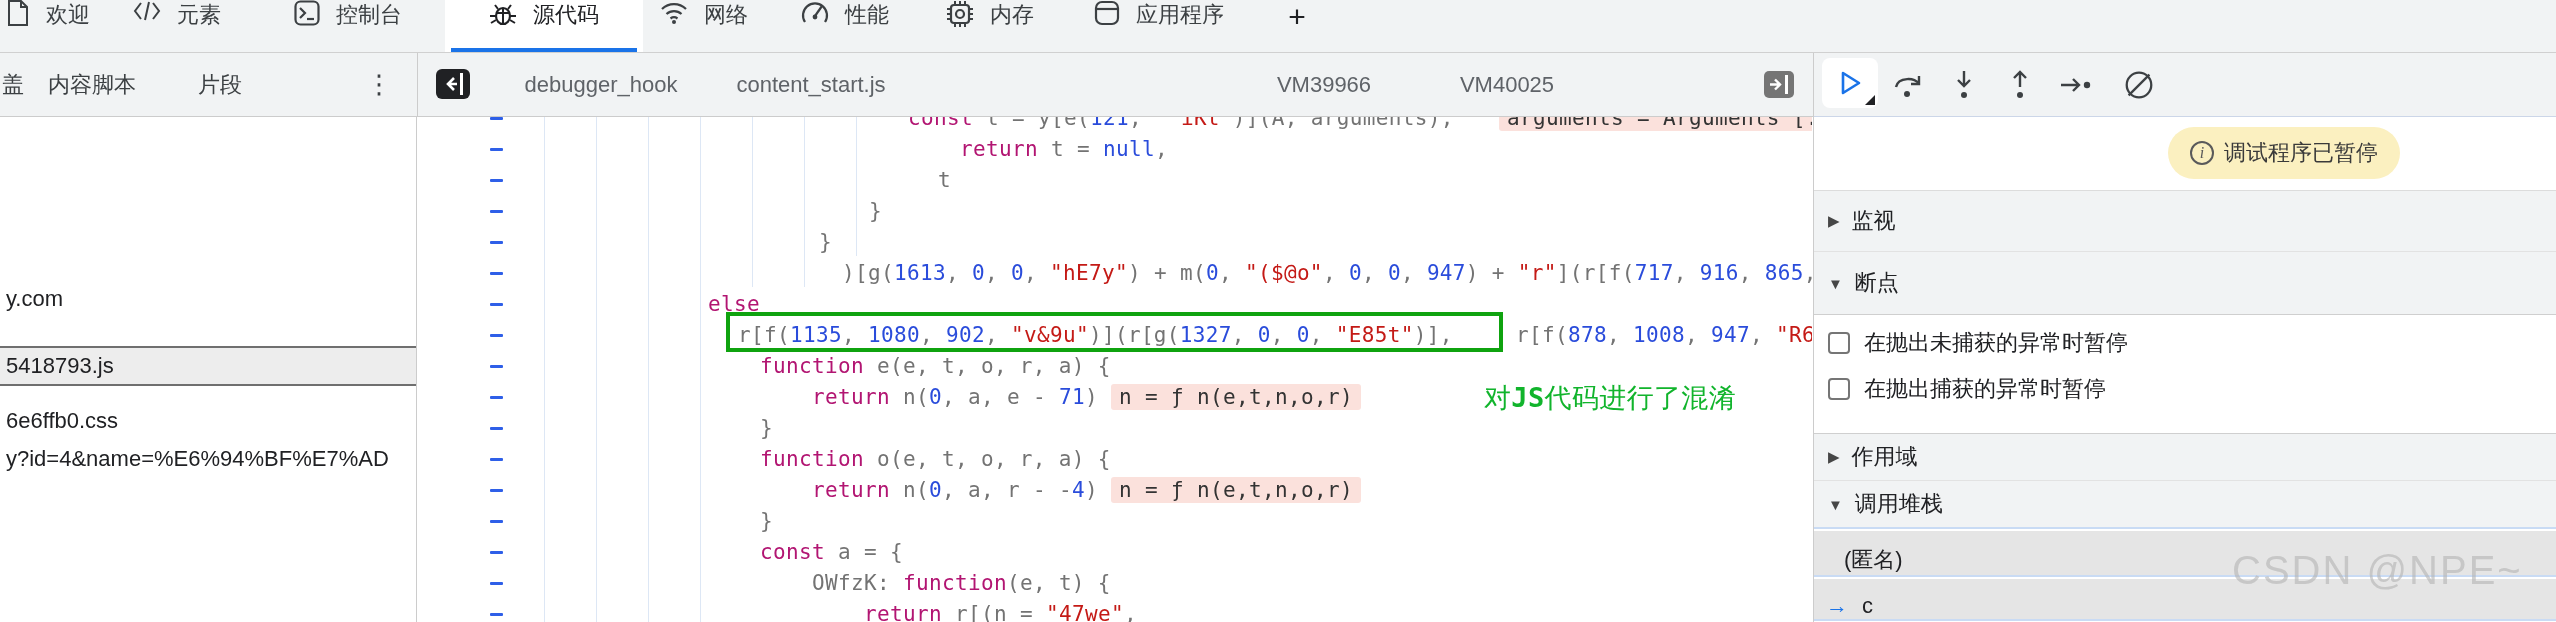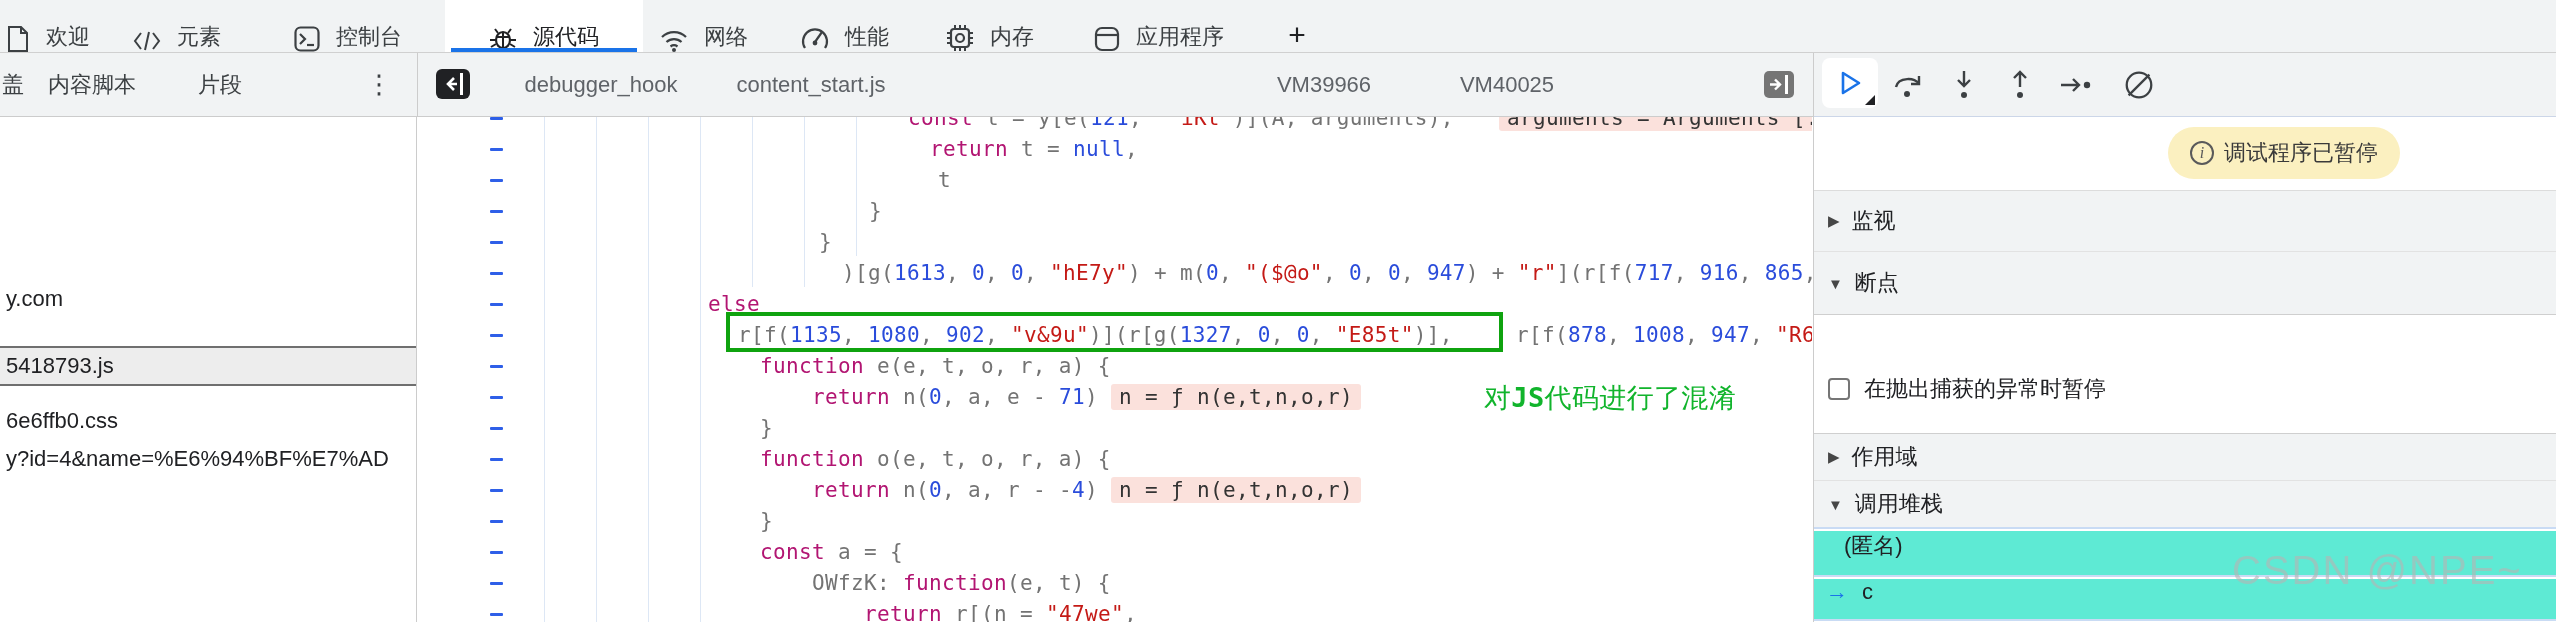--- a/index.html
+++ b/index.html
@@ -6,21 +6,21 @@
     --accent:#1a73e8; --kw:#b21572; --num:#2a4cdb; --str:#c41a16;
     --overlay:#fbe1dc; --boxgreen:#0fa30f; --anngreen:#11b42c;
     --bar:#f1f3f4; --border:#cfcfcf; --bluesep:#c9dbf4;
   }
   *{margin:0;padding:0;box-sizing:border-box;}
   html,body{width:2556px;height:622px;overflow:hidden;}
   body{font-family:"Liberation Sans",sans-serif;color:#3c4043;background:#fff;position:relative;}
   .abs{position:absolute;}
   
   #topbar{position:absolute;left:0;top:0;width:2556px;height:53px;background:var(--bar);border-bottom:1px solid #d0d0d0;}
-  .ttab{position:absolute;top:0;height:52px;display:flex;align-items:flex-end;justify-content:center;gap:16px;font-size:22px;color:#3c4043;cursor:default;}
+  .ttab{position:absolute;top:0;height:52px;display:flex;align-items:flex-start;justify-content:center;gap:16px;font-size:22px;color:#3c4043;cursor:default;}
   .ttab.active{background:#fff;color:#202124;}
   .ttab.active:after{content:"";position:absolute;left:6px;right:6px;bottom:0;height:4px;background:var(--accent);}
   .ttab svg{flex:0 0 auto;}
   
   #row2{position:absolute;left:0;top:53px;width:2556px;height:64px;background:var(--bar);border-bottom:1px solid #ccc;}
   .stab{position:absolute;top:0;height:63px;display:flex;align-items:center;font-size:22px;color:#3c4043;}
   .ftab{position:absolute;top:0;height:63px;display:flex;align-items:center;justify-content:center;font-size:22px;color:#5f6368;}
   .ftab.active{background:#fff;color:#1967d2;}
   .ftab.active:after{content:"";position:absolute;left:2px;right:2px;bottom:0;height:4px;background:var(--accent);}
   .kebab{position:absolute;top:14px;font-size:26px;color:#3c4043;line-height:34px;}
@@ -43,21 +43,21 @@
   #dtoolbar{position:absolute;left:0;top:0;width:743px;height:64px;background:var(--bar);border-bottom:1px solid #ccd6e8;}
   #resumebtn{position:absolute;left:8px;top:5px;width:56px;height:50px;background:#fff;border-radius:8px;display:flex;align-items:center;justify-content:center;}
   #resumebtn .corner{position:absolute;right:3px;bottom:3px;width:0;height:0;border-left:10px solid transparent;border-bottom:10px solid #202124;}
   .dicon{position:absolute;top:15px;width:34px;height:34px;display:flex;align-items:center;justify-content:center;}
   #pausedbadge{position:absolute;left:354px;top:74px;height:52px;background:#fbf0c0;border-radius:26px;display:flex;align-items:center;gap:10px;padding:0 22px;font-size:22px;color:#3a3a3a;white-space:nowrap;}
   .info-i{width:24px;height:24px;border:2px solid #5a5a5a;border-radius:50%;font-size:16px;display:flex;align-items:center;justify-content:center;color:#5a5a5a;font-family:"Liberation Serif",serif;font-style:italic;}
   .sectrow{position:absolute;left:0;width:743px;background:var(--bar);display:flex;align-items:center;gap:12px;padding-left:14px;font-size:22px;color:#202124;border-bottom:1px solid #e2e2e2;}
   .tri{font-size:15px;color:#464646;}
   .cbrow{position:absolute;left:14px;display:flex;align-items:center;gap:14px;font-size:22px;color:#202124;}
   .cb{width:22px;height:22px;border:2px solid #757575;border-radius:4px;background:#fff;}
-  .framerow{position:absolute;left:0;width:743px;display:flex;align-items:flex-start;font-size:22px;color:#202124;background:#5eead4;border-bottom:2px solid var(--bluesep);}
+  .framerow{position:absolute;left:0;width:743px;display:flex;align-items:flex-end;font-size:22px;color:#202124;background:#e5e5e5;border-bottom:2px solid var(--bluesep);}
   #watermark{position:absolute;left:2232px;top:540px;font-size:40px;color:#b5b5b5;opacity:.62;letter-spacing:2px;white-space:nowrap;margin-top:8px;}
   svg{display:block;}
 </style>
 </head>
 <body>
 
 <div id="topbar">
   <div class="ttab" style="left:0;width:96px">
     <svg width="24" height="26" viewBox="0 0 24 26">
         <path d="M3 1 h12 l6 6 v18 h-18 z M15 1 v6 h6" fill="none" stroke="#3c4043" stroke-width="2"></path>
@@ -202,21 +202,21 @@
       <div class="dash" style="top: 310px;"></div>
       <div class="dash" style="top: 341px;"></div>
       <div class="dash" style="top: 372px;"></div>
       <div class="dash" style="top: 403px;"></div>
       <div class="dash" style="top: 434px;"></div>
       <div class="dash" style="top: 465px;"></div>
       <div class="dash" style="top: 496px;"></div>
     </div>
   <div id="lines">
       <div class="code-line" style="left: 490px; top: -14px;"><span class="c-k">const</span><span class="c-p"> t = y[e(</span><span class="c-n">121</span><span class="c-p">,  </span><span class="c-s">"iKt"</span><span class="c-p">)](A, arguments),</span></div>
-      <div class="code-line" style="left: 512px; top: 17px;"><span class="c-k">return</span><span class="c-p"> t = </span><span class="c-n">null</span><span class="c-p">,</span></div>
+      <div class="code-line" style="left: 542px; top: 17px;"><span class="c-k">return</span><span class="c-p"> t = </span><span class="c-n">null</span><span class="c-p">,</span></div>
       <div class="code-line" style="left: 520px; top: 48px;"><span class="c-p">t</span></div>
       <div class="code-line" style="left: 451px; top: 79px;"><span class="c-p">}</span></div>
       <div class="code-line" style="left: 401px; top: 110px;"><span class="c-p">}</span></div>
       <div class="code-line" style="left: 424px; top: 141px;"><span class="c-p">)[g(</span><span class="c-n">1613</span><span class="c-p">, </span><span class="c-n">0</span><span class="c-p">, </span><span class="c-n">0</span><span class="c-p">, </span><span class="c-s">"hE7y"</span><span class="c-p">) + m(</span><span class="c-n">0</span><span class="c-p">, </span><span class="c-s">"($@o"</span><span class="c-p">, </span><span class="c-n">0</span><span class="c-p">, </span><span class="c-n">0</span><span class="c-p">, </span><span class="c-n">947</span><span class="c-p">) + </span><span class="c-s">"r"</span><span class="c-p">](r[f(</span><span class="c-n">717</span><span class="c-p">, </span><span class="c-n">916</span><span class="c-p">, </span><span class="c-n">865</span><span class="c-p">,</span></div>
       <div class="code-line" style="left: 290px; top: 172px;"><span class="c-k">else</span></div>
       <div class="code-line" style="left: 320px; top: 203px;"><span class="c-p">r[f(</span><span class="c-n">1135</span><span class="c-p">, </span><span class="c-n">1080</span><span class="c-p">, </span><span class="c-n">902</span><span class="c-p">, </span><span class="c-s">"v&amp;9u"</span><span class="c-p">)](r[g(</span><span class="c-n">1327</span><span class="c-p">, </span><span class="c-n">0</span><span class="c-p">, </span><span class="c-n">0</span><span class="c-p">, </span><span class="c-s">"E85t"</span><span class="c-p">)],</span></div>
       <div class="code-line" style="left: 342px; top: 234px;"><span class="c-k">function</span><span class="c-p"> e(e, t, o, r, a) {</span></div>
       <div class="code-line" style="left: 394px; top: 265px;"><span class="c-k">return</span><span class="c-p"> n(</span><span class="c-n">0</span><span class="c-p">, a, e - </span><span class="c-n">71</span><span class="c-p">)</span></div>
       <div class="code-line" style="left: 342px; top: 296px;"><span class="c-p">}</span></div>
       <div class="code-line" style="left: 342px; top: 327px;"><span class="c-k">function</span><span class="c-p"> o(e, t, o, r, a) {</span></div>
@@ -282,20 +282,24 @@
 
   <div class="sectrow" style="top:137px;height:62px;border-top:1px solid #dcdcdc">
     <span class="tri">▶</span>
     <span>监视</span>
   </div>
   <div class="sectrow" style="top:199px;height:63px;border-bottom:1px solid #cfcfcf">
     <span class="tri">▼</span>
     <span>断点</span>
   </div>
 
+  <div class="cbrow" style="top:271px;height:38px">
+    <span class="cb"></span>
+    <span>在抛出未捕获的异常时暂停</span>
+  </div>
   <div class="cbrow" style="top:317px;height:38px">
     <span class="cb"></span>
     <span>在抛出捕获的异常时暂停</span>
   </div>
 
   <div class="sectrow" style="top:380px;height:48px;border-top:1px solid #cfcfcf">
     <span class="tri">▶</span>
     <span>作用域</span>
   </div>
   <div class="sectrow" style="top:428px;height:48px;border-bottom:2px solid var(--bluesep)">

